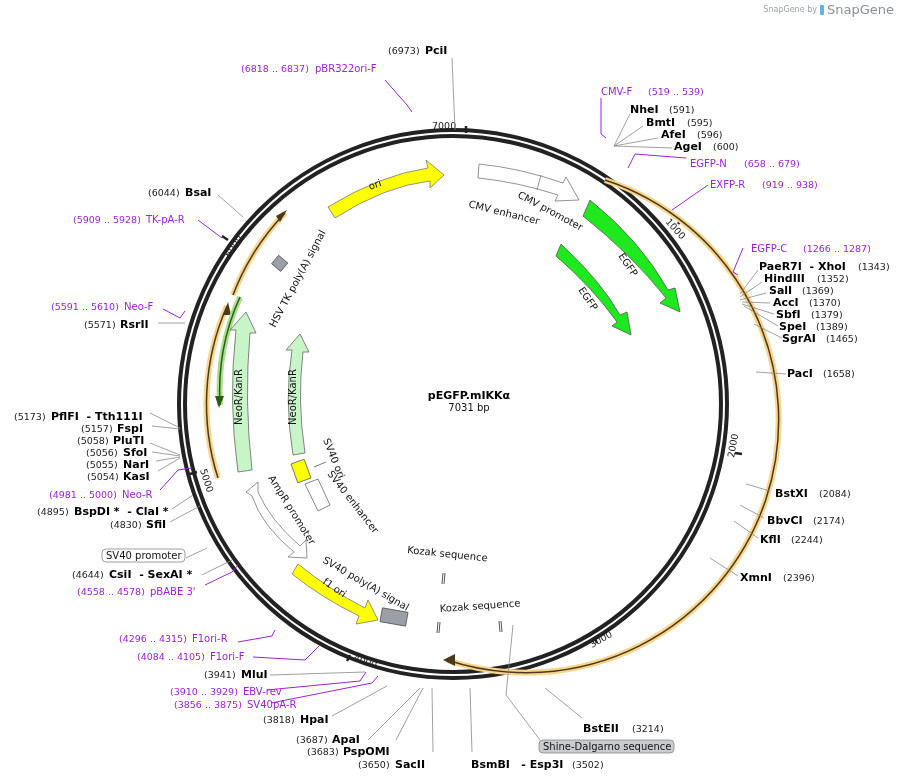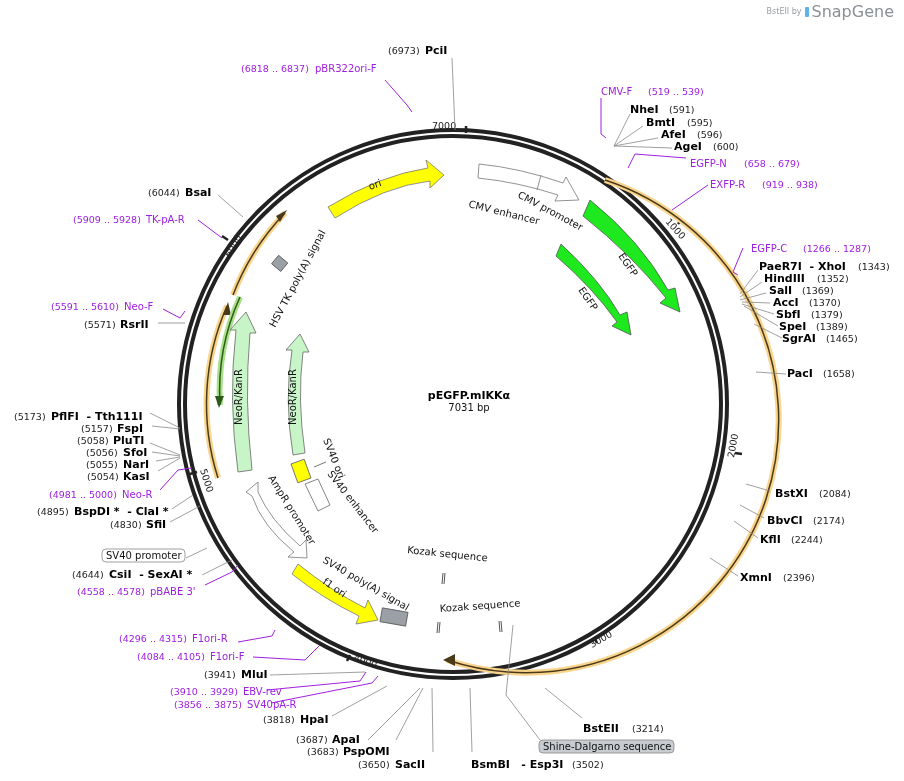--- a/index.html
+++ b/index.html
@@ -1,32 +1,32 @@
 <!DOCTYPE html>
 <html><head>
 <meta charset="utf-8">
 <style>
   html, body { margin: 0; padding: 0; background: #ffffff; }
   body { width: 904px; height: 781px; position: relative; overflow: hidden; font-family: "DejaVu Sans", sans-serif; }
   #map { position: absolute; left: 0; top: 0; }
   .credit { position: absolute; right: 10px; top: 2px; font-size: 8px; color: #9aa0a6; display: flex; align-items: center; gap: 3px; }
   .credit .logo { display: inline-block; width: 4px; height: 10px; background: #5fb3e6; border-radius: 1px; }
-  .credit .brand { font-size: 16px; color: #8a9096; }
+  .credit .brand { font-size: 13px; color: #8a9096; }
   .lbl { font-size: 10px; fill: #111; }
   .lblb { font-size: 11px; font-weight: bold; fill: #000; }
   .num { font-size: 9.5px; fill: #222; }
   .pr { font-size: 10px; fill: #a020e0; }
   .prn { font-size: 9.5px; fill: #a020e0; }
   .feat { font-size: 10px; fill: #111; }
 </style>
 </head>
 <body>
 
 <div class="credit">
-  <span>BstEII by</span>
+  <span>SnapGene by</span>
   <span class="logo"></span>
   <span class="brand">SnapGene</span>
 </div>
 
 <svg id="map" width="904" height="781" viewBox="0 0 904 781" xmlns="http://www.w3.org/2000/svg">
 
   <g>
     <circle cx="453" cy="404" r="274" fill="none" stroke="#222" stroke-width="4"></circle>
     <circle cx="453" cy="404" r="268" fill="none" stroke="#222" stroke-width="4"></circle>
   </g>

